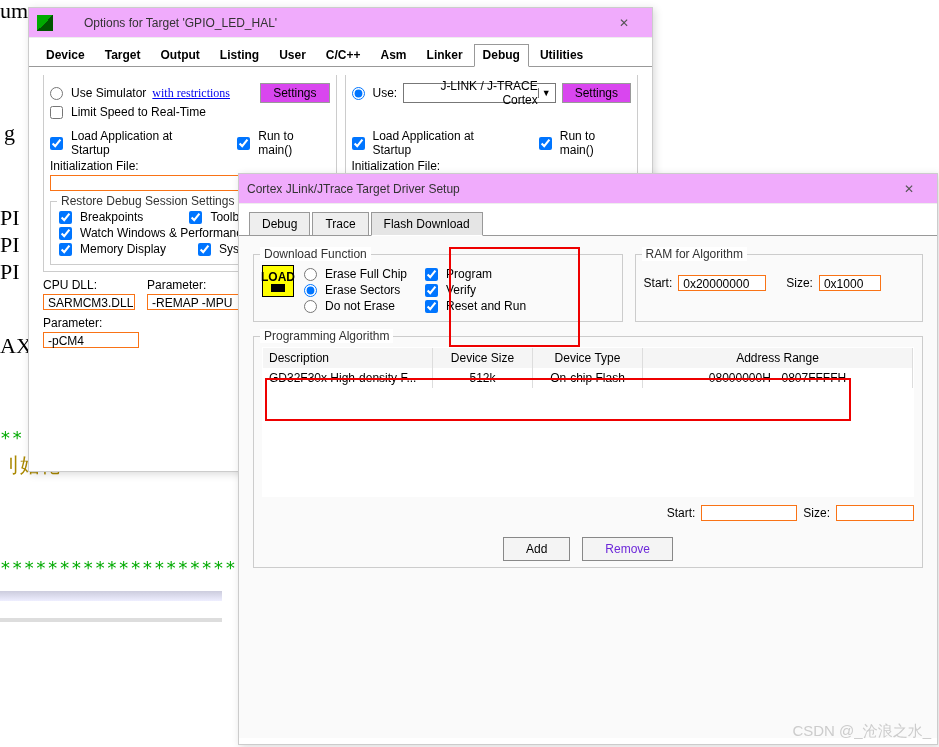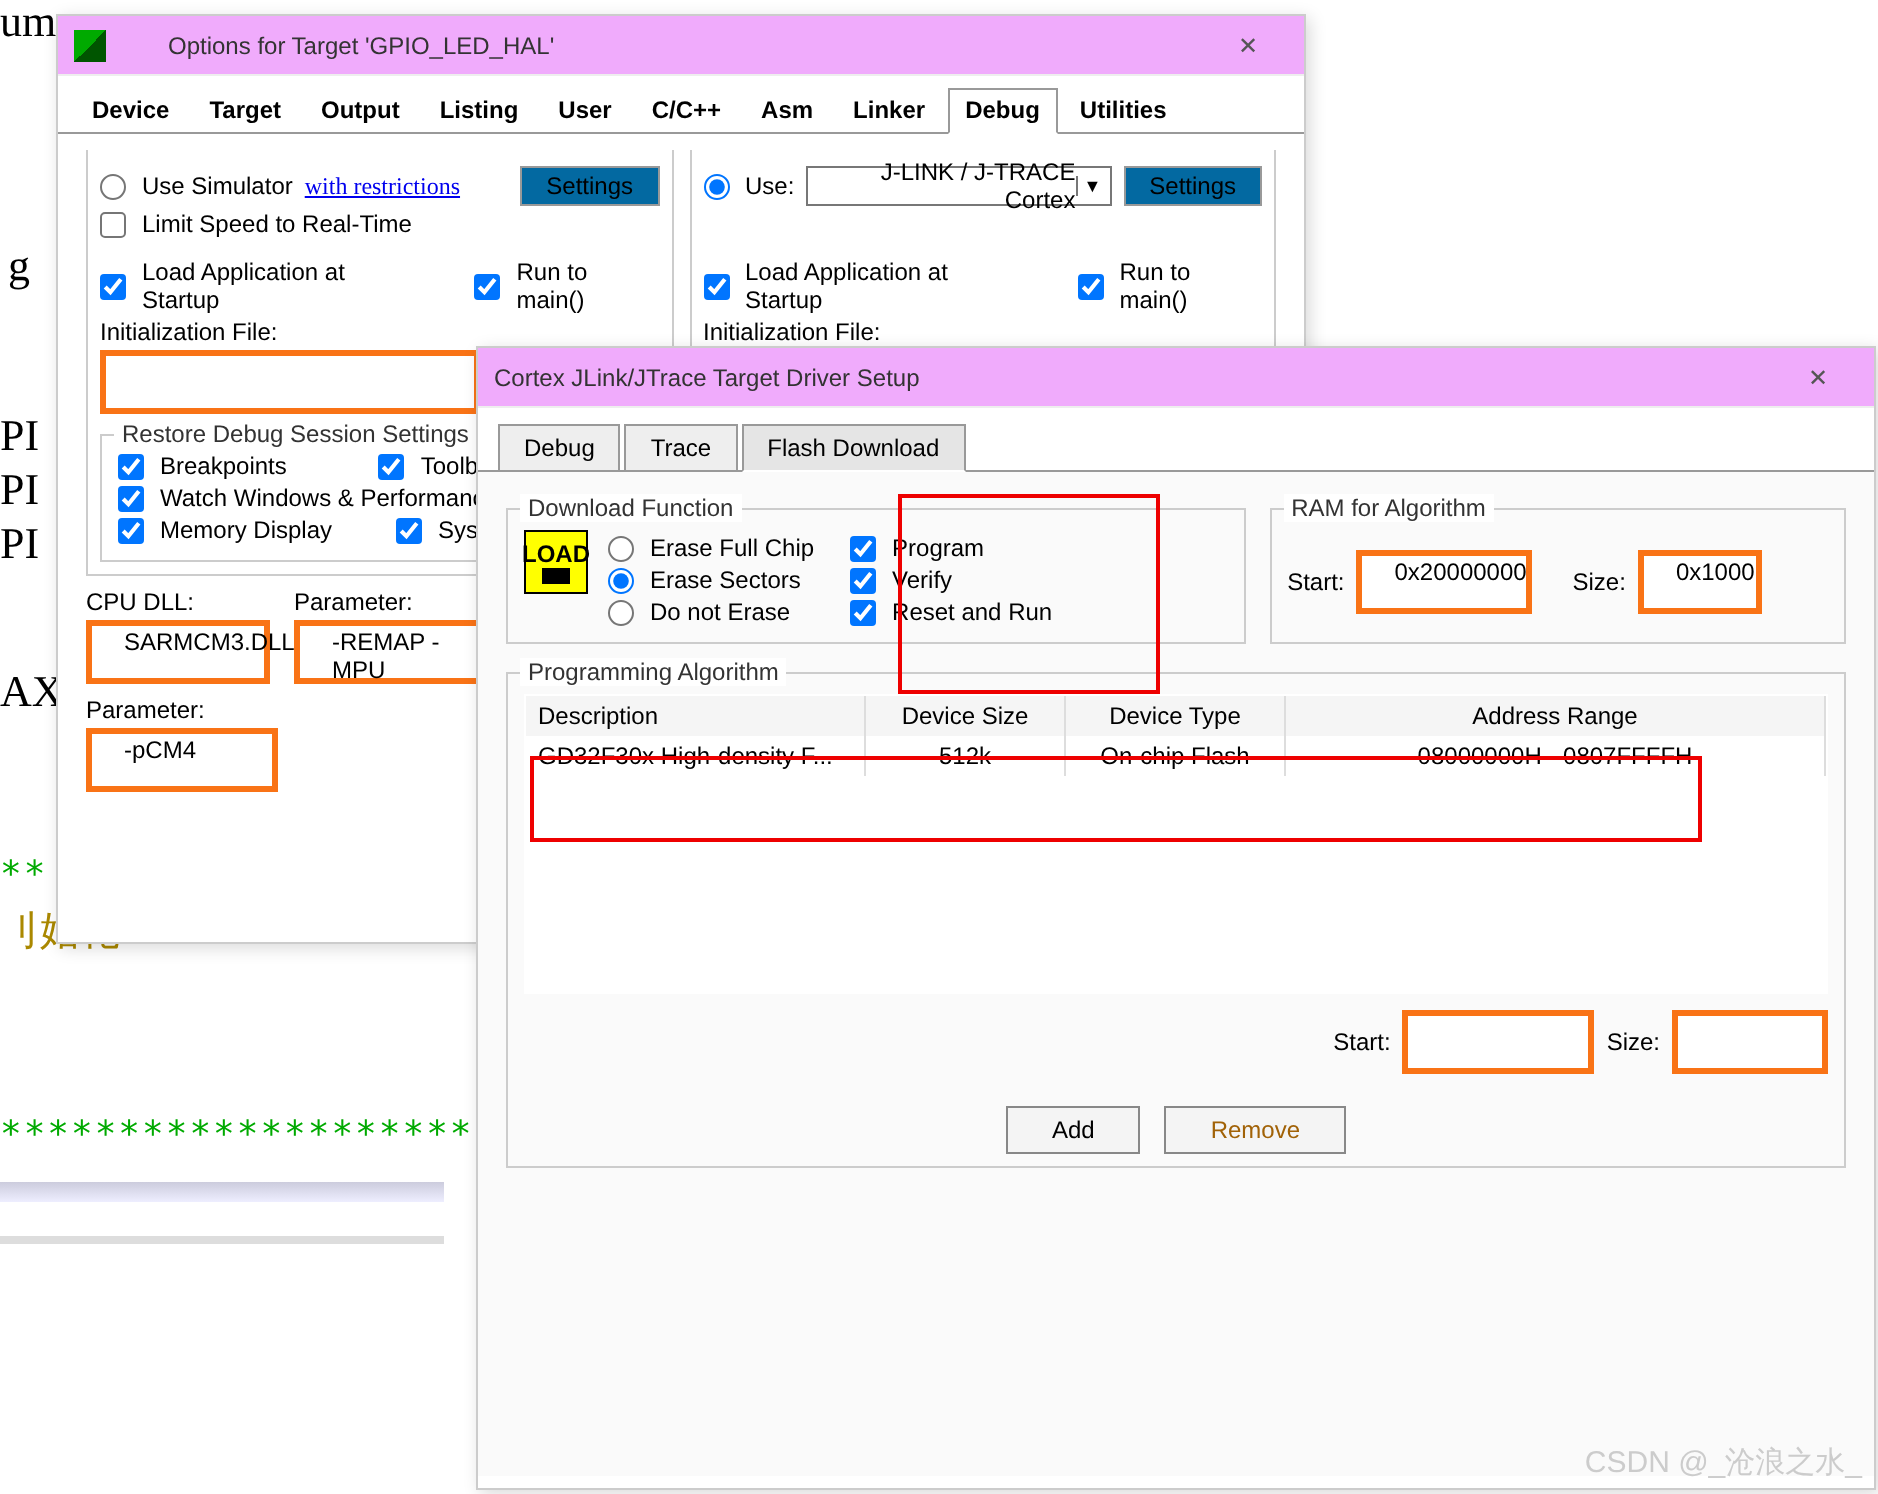--- a/index.html
+++ b/index.html
@@ -14,24 +14,24 @@
 .winbtn { width: 40px; height: 28px; display: inline-flex; align-items: center; justify-content: center; color: #555; cursor: pointer; }
 .tabs { display: flex; border-bottom: 1px solid #999; padding: 6px 8px 0; gap: 2px; font-family: "SimSun", serif; }
 .tab { padding: 3px 8px; border: 1px solid transparent; cursor: pointer; font-weight: bold; }
 .tab.active { border: 1px solid #999; border-bottom: 1px solid #fff; margin-bottom: -1px; background: #fff; }
 .pane { padding: 8px 14px; }
 .topgrid { display: flex; gap: 8px; }
 .col { flex: 1; border: 1px solid #ccc; border-top: none; padding: 6px; }
 .row { display: flex; align-items: center; gap: 6px; margin: 2px 0; }
 input[type=radio], input[type=checkbox] { margin: 0 2px 0 0; }
 .link { color: #00e; text-decoration: underline; font-family: "SimSun", serif; }
-.btn { border: 1px solid #999; background: #0369a1; padding: 2px 12px; cursor: pointer; }
+.btn { border: 1px solid #999; background: #d946ef; padding: 2px 12px; cursor: pointer; }
 .combo { border: 1px solid #777; height: 20px; padding: 1px 4px; display: inline-flex; align-items: center; background: #fff; flex: 1; text-align: right; }
 .combo .arrow { margin-left: auto; font-size: 9px; border-left: 1px solid #777; padding-left: 3px; }
-.textfield { border: 3px solid #f97316; height: 32px; padding: 1px 16px; background: #fff; }
+.textfield { border: 1px solid #f97316; height: 16px; padding: 1px 4px; background: #fff; }
 .fieldset { border: 1px solid #ccc; padding: 6px 8px; margin-top: 6px; position: relative; }
 .fieldset > .legend { position: absolute; top: -8px; left: 6px; background: #fff; padding: 0 4px; color: #333; }
 .dllrow { display: flex; gap: 12px; margin-top: 6px; }
 .dllcol { display: flex; flex-direction: column; }
 .dllcol label { margin-bottom: 2px; }
 .win2 { left: 238px; top: 173px; width: 700px; height: 572px; }
 .win2 .tabs2 { display: flex; padding: 8px 10px 0; border-bottom: 1px solid #999; gap: 2px; }
 .tab2 { padding: 4px 12px; border: 1px solid #999; border-bottom: none; background: #eee; cursor: pointer; }
 .tab2.active { background: #e5e5e5; margin-bottom: -1px; border-bottom: 1px solid #fff; }
 .body2 { padding: 12px 14px; background: #fafafa; height: calc(100% - 68px); }
@@ -41,21 +41,21 @@
 .redbox1 { position: absolute; border: 2px solid #e00; left: 449px; top: 247px; width: 131px; height: 100px; pointer-events:none; }
 .redbox2 { position: absolute; border: 2px solid #e00; left: 265px; top: 378px; width: 586px; height: 43px; pointer-events:none; }
 .algotable { width: 100%; border: 1px solid #fff; background: #fff; margin-top: 4px; height: 150px; }
 .algohead { display: flex; background: #f5f5f5; }
 .algohead > div, .algorow > div { padding: 3px 6px; border-right: 1px solid #ddd; }
 .algorow { display: flex; }
 .c1 { width: 170px; } .c2 { width: 100px; text-align:center; } .c3 { width: 110px; text-align:center; } .c4 { flex: 1; text-align:center; }
 .bottomrow { display: flex; justify-content: flex-end; gap: 6px; margin-top: 8px; align-items: center; }
 .centerbtns { display: flex; justify-content: center; gap: 12px; margin-top: 16px; }
 .btn2 { border: 1px solid #888; padding: 4px 22px; background: #f4f4f4; cursor: pointer; }
-.btn2.disabled { color: #a16207; }
+.btn2.disabled { color: #6d28d9; }
 .watermark { position: absolute; right: 8px; bottom: 6px; color: #ccc; font-size: 15px; pointer-events:none; }
 </style>
 </head>
 <body>
 
 <span class="bg-text" style="left:0;top:-2px">um</span>
 <span class="bg-text" style="left:4px;top:120px">g</span>
 <span class="bg-text" style="left:0;top:205px">PI</span>
 <span class="bg-text" style="left:0;top:232px">PI</span>
 <span class="bg-text" style="left:0;top:259px">PI</span>

